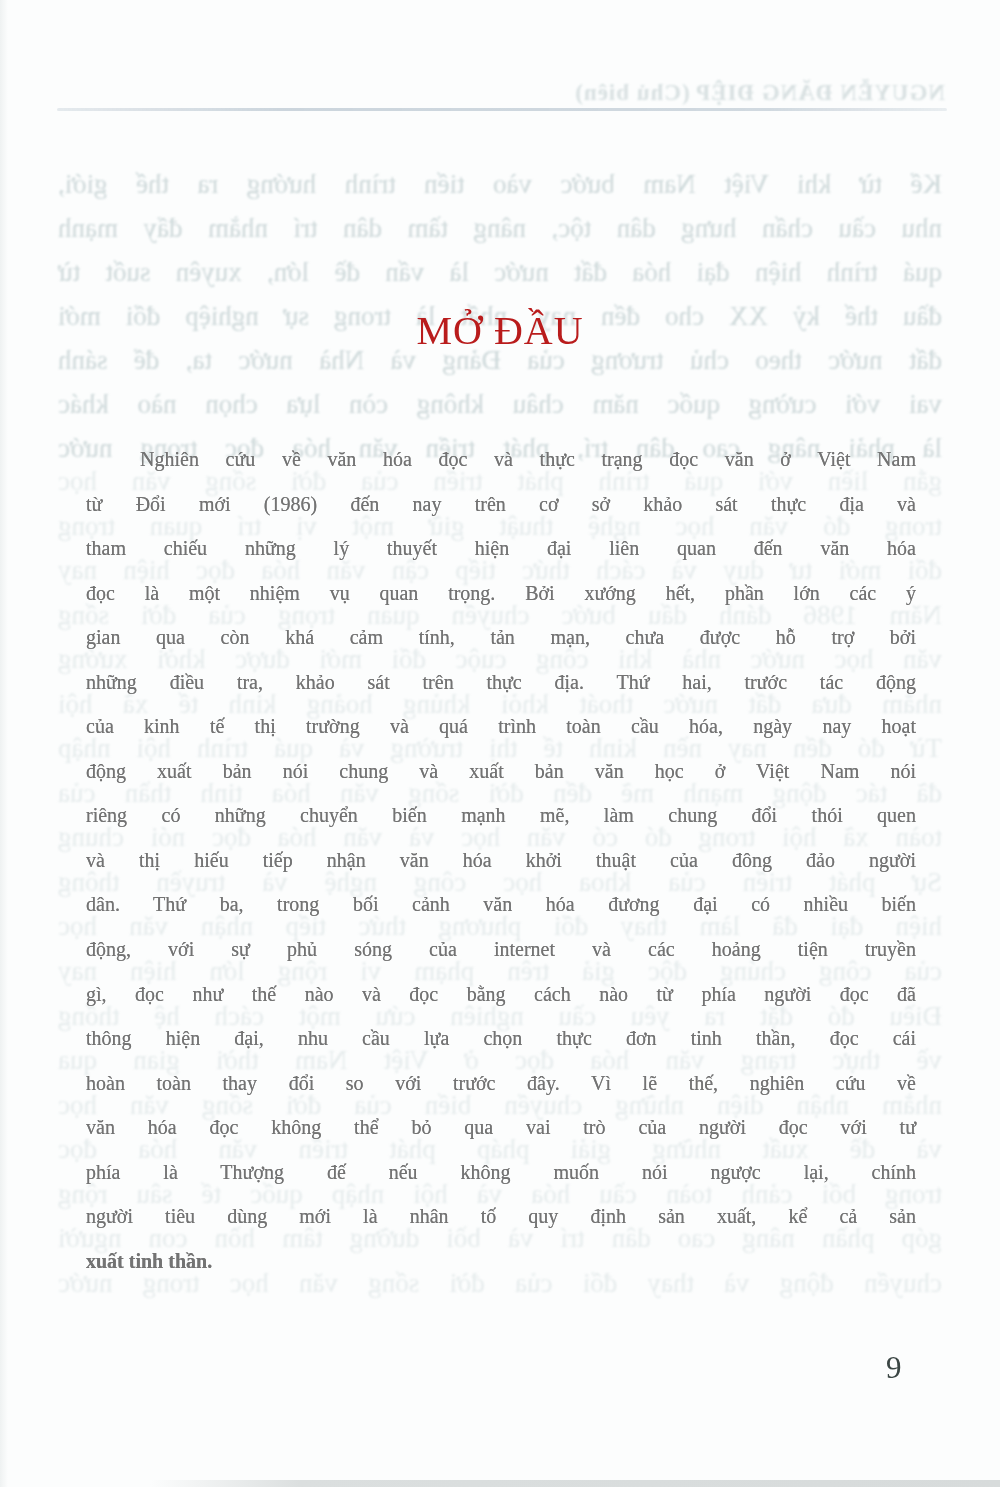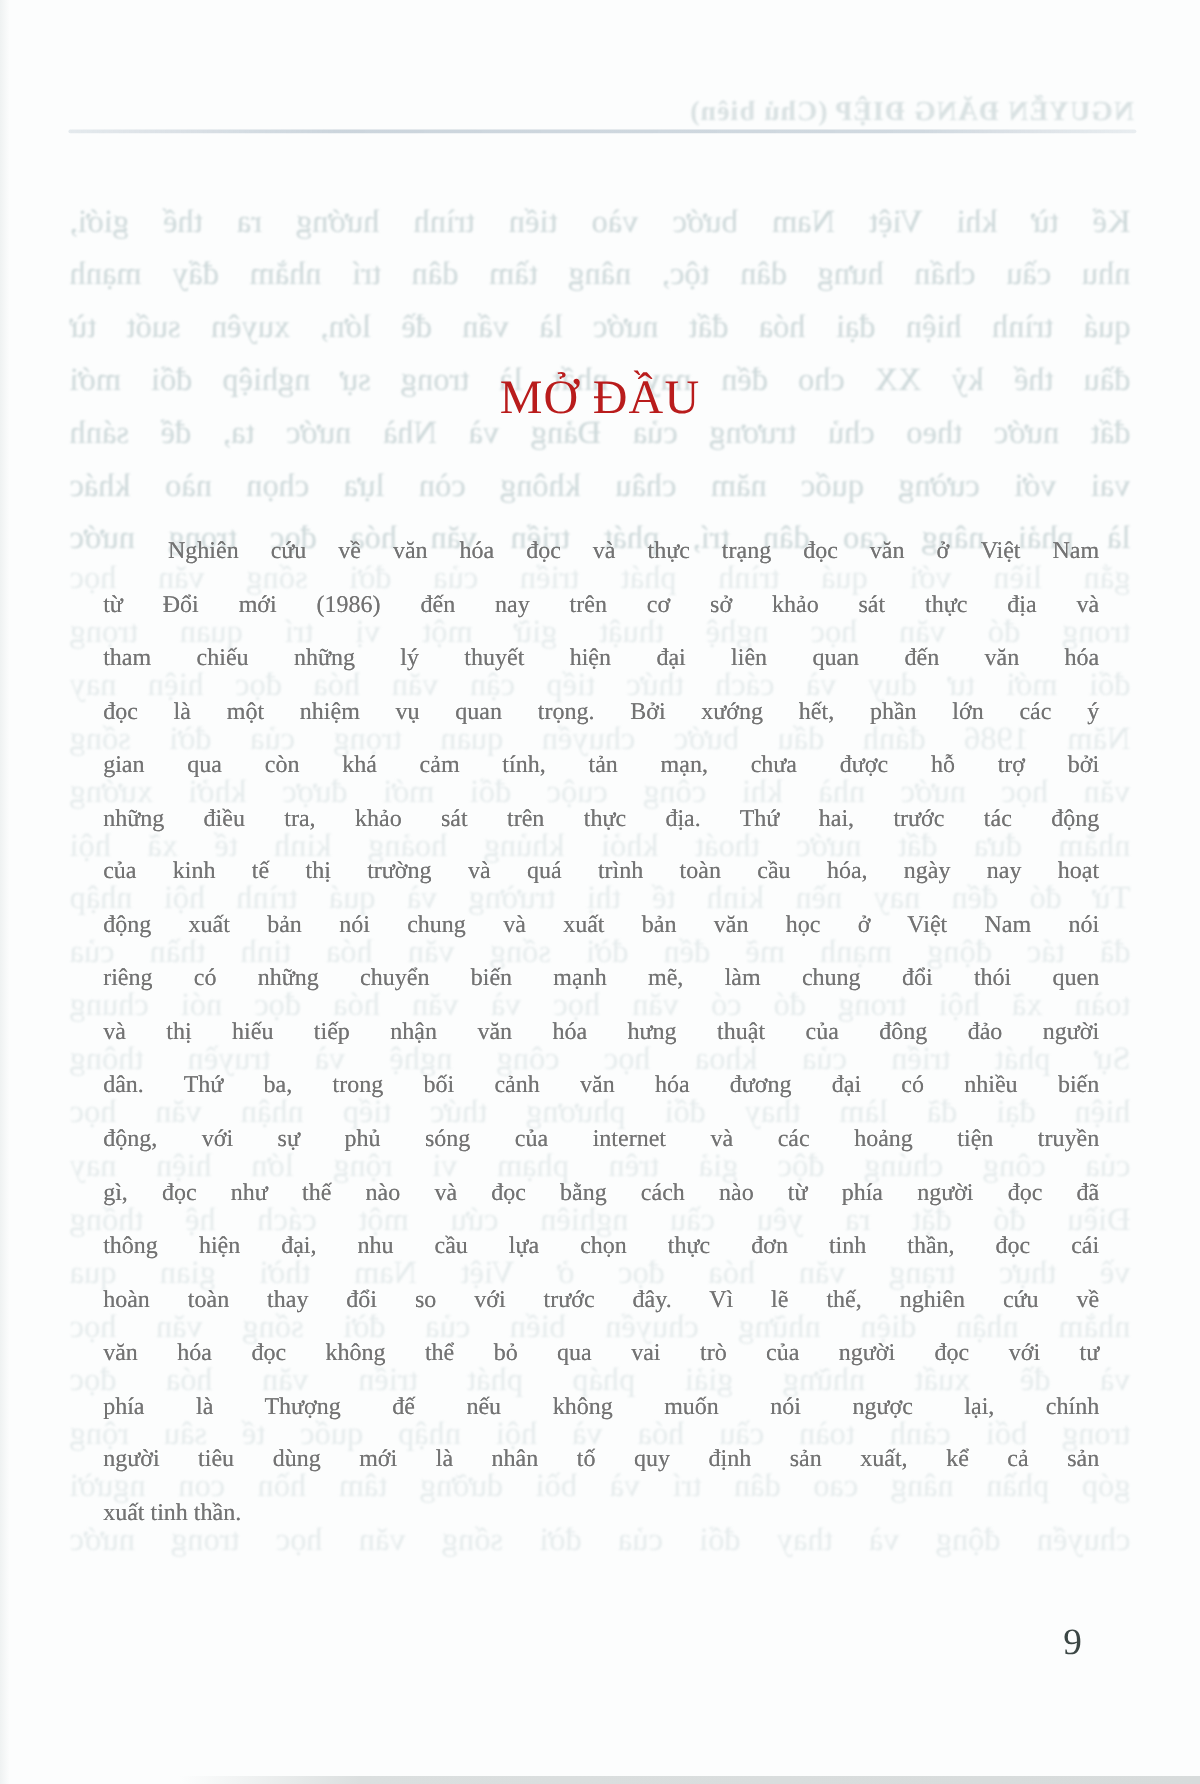--- a/index.html
+++ b/index.html
@@ -64,21 +64,21 @@
     position:absolute; top:437px; left:86px; width:830px;
     font-size:20px; color:#737373;
     text-shadow:0 0 .4px rgba(44,46,48,.55);
   }
   .body .line {
     height:44.55px; line-height:44.55px;
     text-align:justify; text-align-last:justify;
     overflow:visible;
   }
   .body .line:first-child { text-indent:54px; }
-  .body .line:last-child  { text-align-last:left; }
+  .body .line:last-child  { text-align-last:left;font-weight:bold; }
   .pagenum {
     position:absolute; top:1350px; left:886px;
     font-size:31px; color:#3b4644;
   }
 </style>
 </head>
 <body>
 
 <div class="page">
 
@@ -126,21 +126,21 @@
 
   <div class="line">Nghiên cứu về văn hóa đọc và thực trạng đọc văn ở Việt Nam</div>
       <div class="line">từ Đổi mới (1986) đến nay trên cơ sở khảo sát thực địa và</div>
       <div class="line">tham chiếu những lý thuyết hiện đại liên quan đến văn hóa</div>
       <div class="line">đọc là một nhiệm vụ quan trọng. Bởi xướng hết, phần lớn các ý</div>
       <div class="line">gian qua còn khá cảm tính, tản mạn, chưa được hỗ trợ bởi</div>
       <div class="line">những điều tra, khảo sát trên thực địa. Thứ hai, trước tác động</div>
       <div class="line">của kinh tế thị trường và quá trình toàn cầu hóa, ngày nay hoạt</div>
       <div class="line">động xuất bản nói chung và xuất bản văn học ở Việt Nam nói</div>
       <div class="line">riêng có những chuyển biến mạnh mẽ, làm chung đổi thói quen</div>
-      <div class="line">và thị hiếu tiếp nhận văn hóa hưng thuật của đông đảo người</div>
+      <div class="line">và thị hiếu tiếp nhận văn hóa khởi thuật của đông đảo người</div>
       <div class="line">dân. Thứ ba, trong bối cảnh văn hóa đương đại có nhiều biến</div>
       <div class="line">động, với sự phủ sóng của internet và các hoảng tiện truyền</div>
       <div class="line">gì, đọc như thế nào và đọc bằng cách nào từ phía người đọc đã</div>
       <div class="line">thông hiện đại, nhu cầu lựa chọn thực đơn tinh thần, đọc cái</div>
       <div class="line">hoàn toàn thay đổi so với trước đây. Vì lẽ thế, nghiên cứu về</div>
       <div class="line">văn hóa đọc không thể bỏ qua vai trò của người đọc với tư</div>
       <div class="line">phía là Thượng đế nếu không muốn nói ngược lại, chính</div>
       <div class="line">người tiêu dùng mới là nhân tố quy định sản xuất, kể cả sản</div>
       <div class="line">xuất tinh thần.</div>
     </div>

